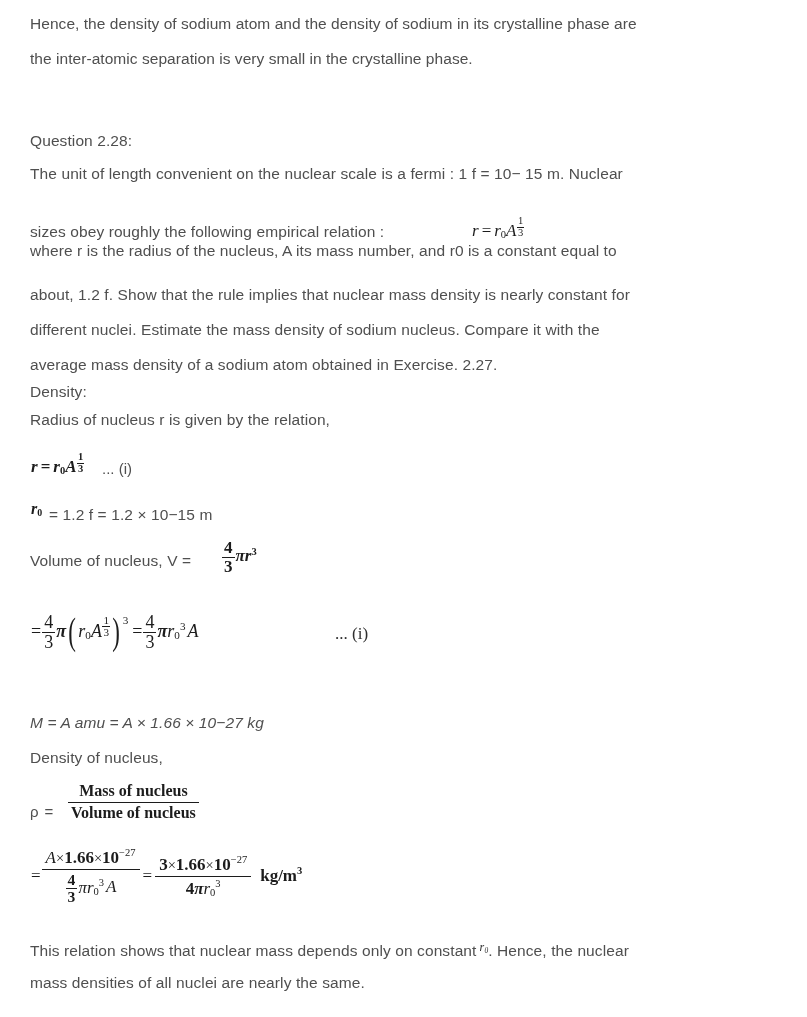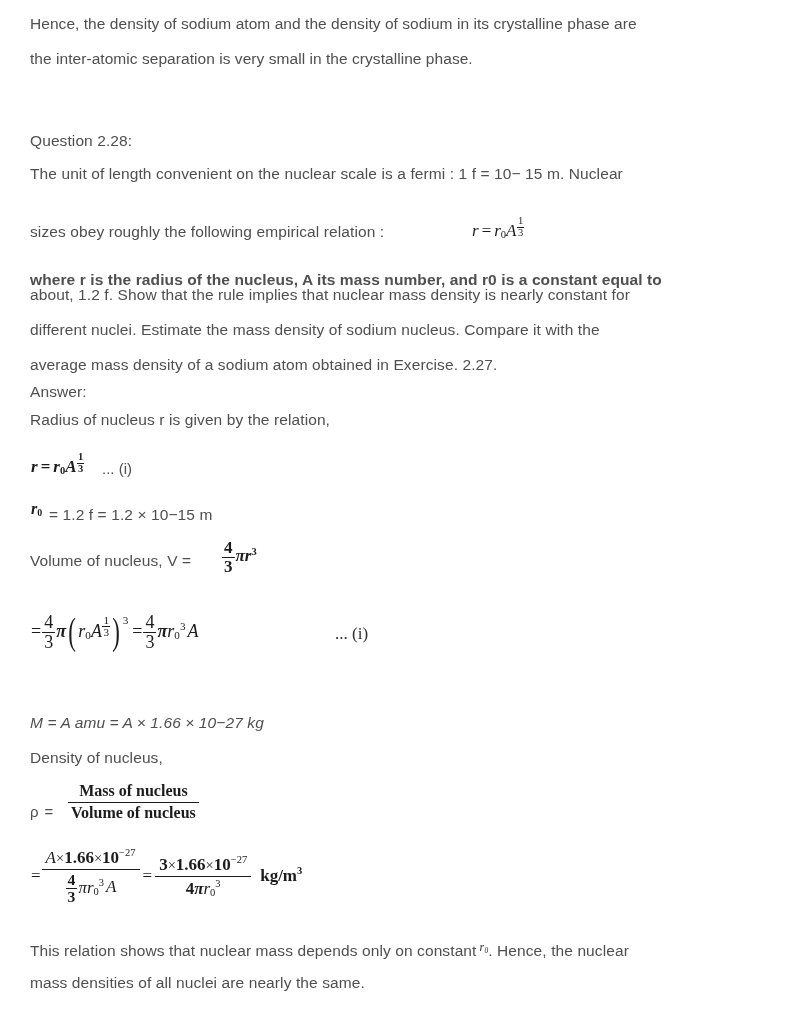--- a/index.html
+++ b/index.html
@@ -148,26 +148,26 @@
   <div class="body-text" style="top: 131px;">Question 2.28:</div>
 
   <div class="body-text" style="top: 164px;">The unit of length convenient on the nuclear scale is a fermi : 1 f = 10− 15 m. Nuclear</div>
 
   <div class="body-text" style="top: 222px;">sizes obey roughly the following empirical relation :</div>
 
   <div class="math" style="left: 472px; top: 216px; font-size: 17px;">
     <span class="mi">r</span><span style="margin:0 3px;">=</span><span class="mi">r</span><sub class="sb">0</sub><span class="mi">A</span><sup class="exp"><span class="frac-sm" style="font-size:1em;"><span class="num">1</span><span class="den">3</span></span></sup>
   </div>
 
-  <div class="body-text" style="top: 270px; font-weight: bold;">where r is the radius of the nucleus, A its mass number, and r0 is a constant equal to</div>
+  <div class="body-text" style="top: 241px;">where r is the radius of the nucleus, A its mass number, and r0 is a constant equal to</div>
   <div class="body-text" style="top: 285px;">about, 1.2 f. Show that the rule implies that nuclear mass density is nearly constant for</div>
   <div class="body-text" style="top: 320px;">different nuclei. Estimate the mass density of sodium nucleus. Compare it with the</div>
   <div class="body-text" style="top: 355px;">average mass density of a sodium atom obtained in Exercise. 2.27.</div>
 
-  <div class="body-text" style="top: 382px;">Answer:</div>
+  <div class="body-text" style="top: 382px;">Density:</div>
   <div class="body-text" style="top: 410px;">Radius of nucleus r is given by the relation,</div>
 
   <div class="math mb" style="left: 31px; top: 452px; font-size: 17px;">
     <span class="mi">r</span><span style="margin:0 3px;">=</span><span class="mi">r</span><sub class="sb">0</sub><span class="mi">A</span><sup class="exp"><span class="frac-sm" style="font-size:1em;"><span class="num">1</span><span class="den">3</span></span></sup>
   </div>
   <div class="eqref" style="left: 102px; top: 460px; font-size: 15px; color:#4f4f4f; font-family:'Liberation Sans',sans-serif;">... (i)</div>
 
   <div class="math mb" style="left: 31px; top: 500px; font-size: 16px; text-align: right;">
     <span class="mi">r</span><sub class="sb">0</sub>
   </div>

